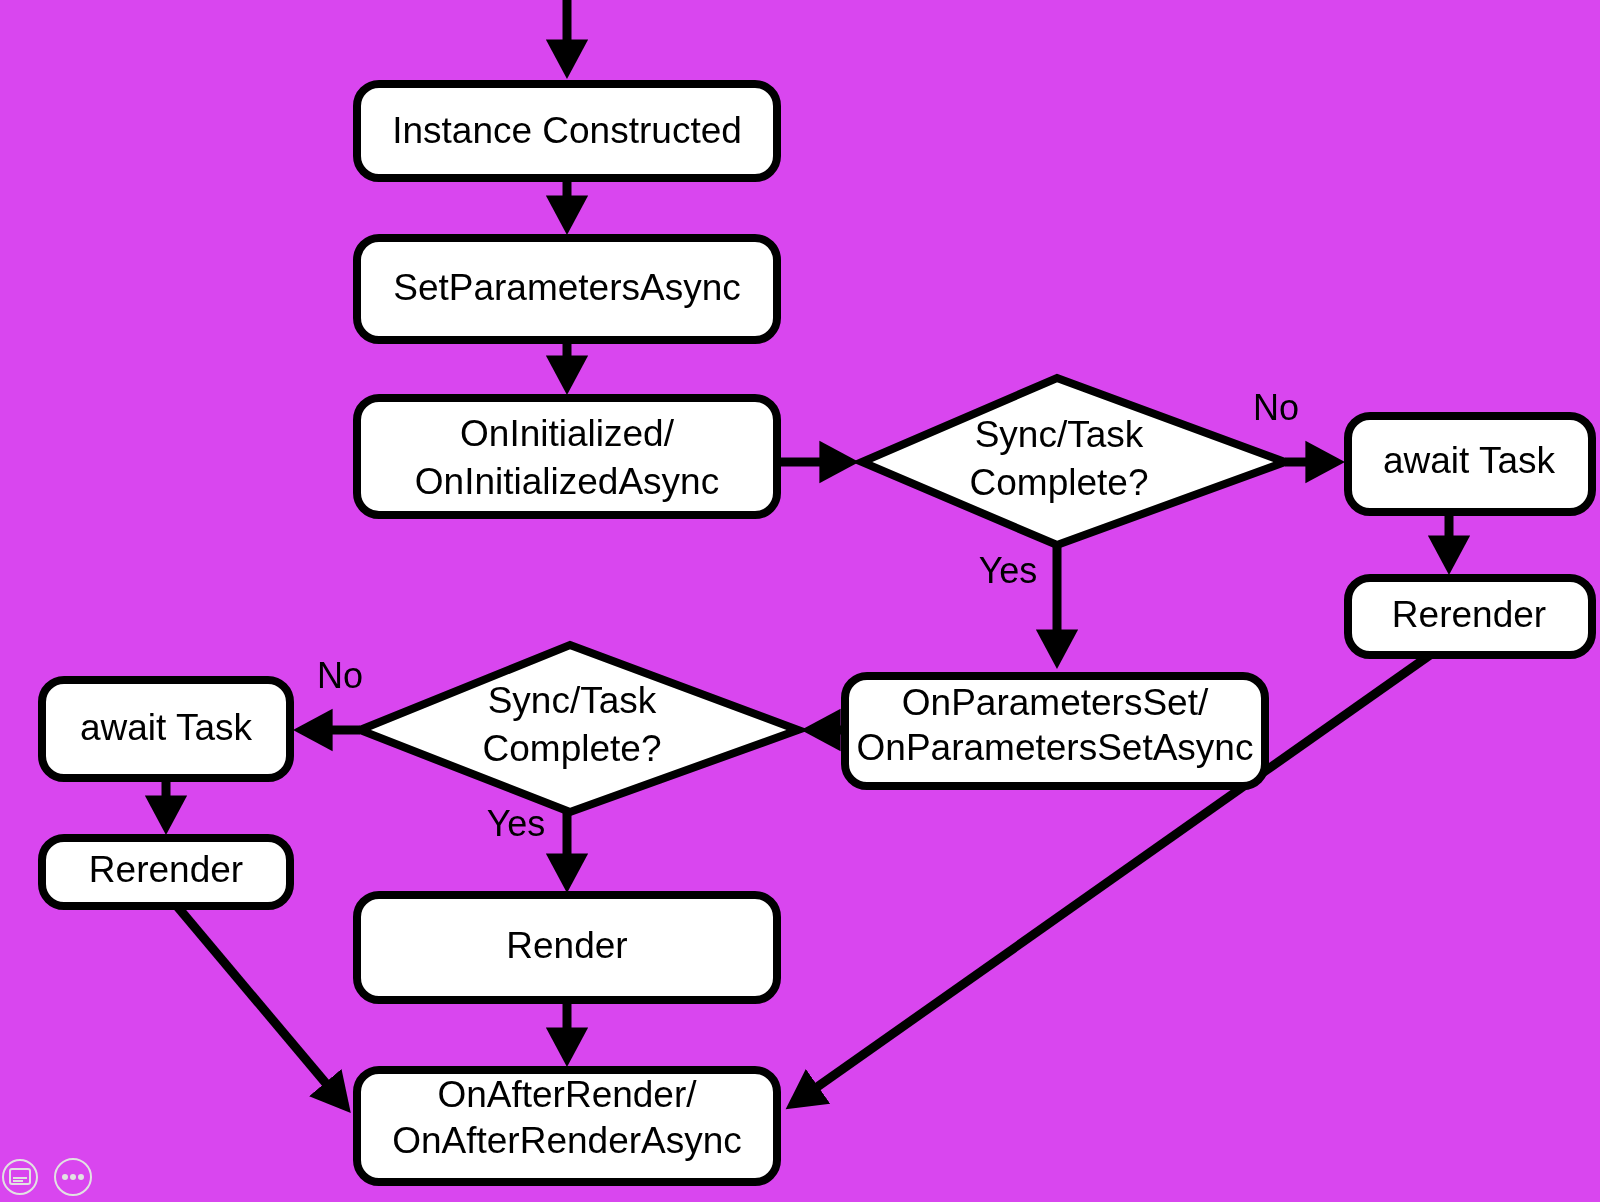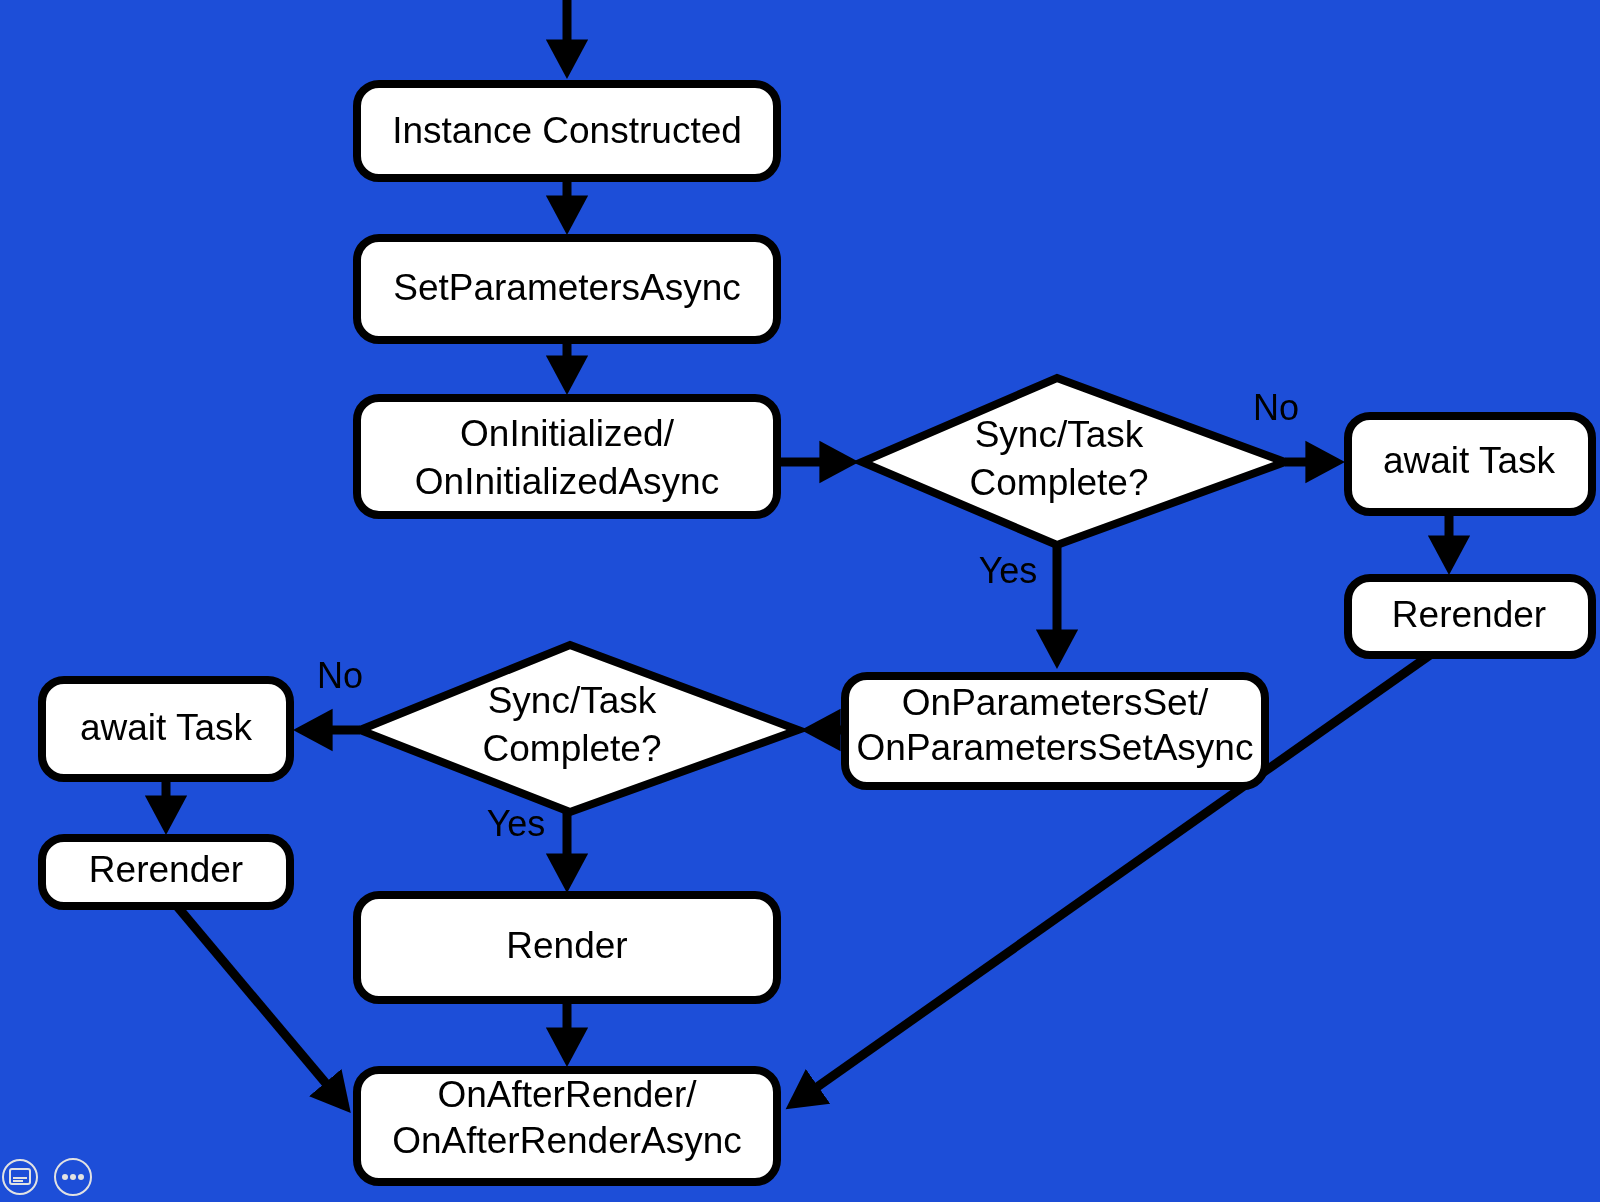--- a/index.html
+++ b/index.html
@@ -8,21 +8,21 @@
     padding: 0;
     background: #ffffff;
   }
   body {
     font-family: "Liberation Sans", sans-serif;
   }
   #canvas {
     position: relative;
     width: 1600px;
     height: 1202px;
-    background: #1d4ed8;
+    background: #d946ef;
     overflow: hidden;
   }
   #flow-svg {
     position: absolute;
     left: 0;
     top: 0;
     width: 1600px;
     height: 1202px;
   }
   .node-text {

